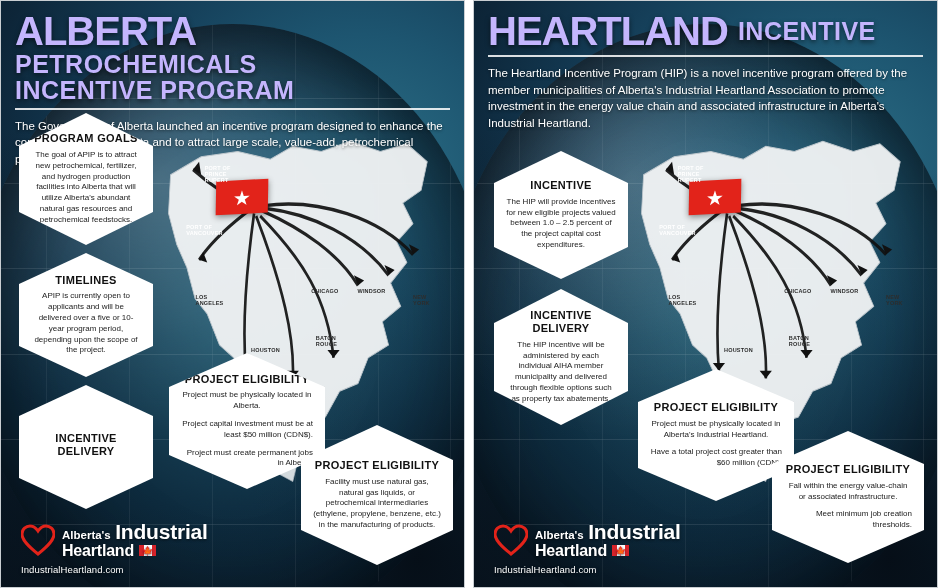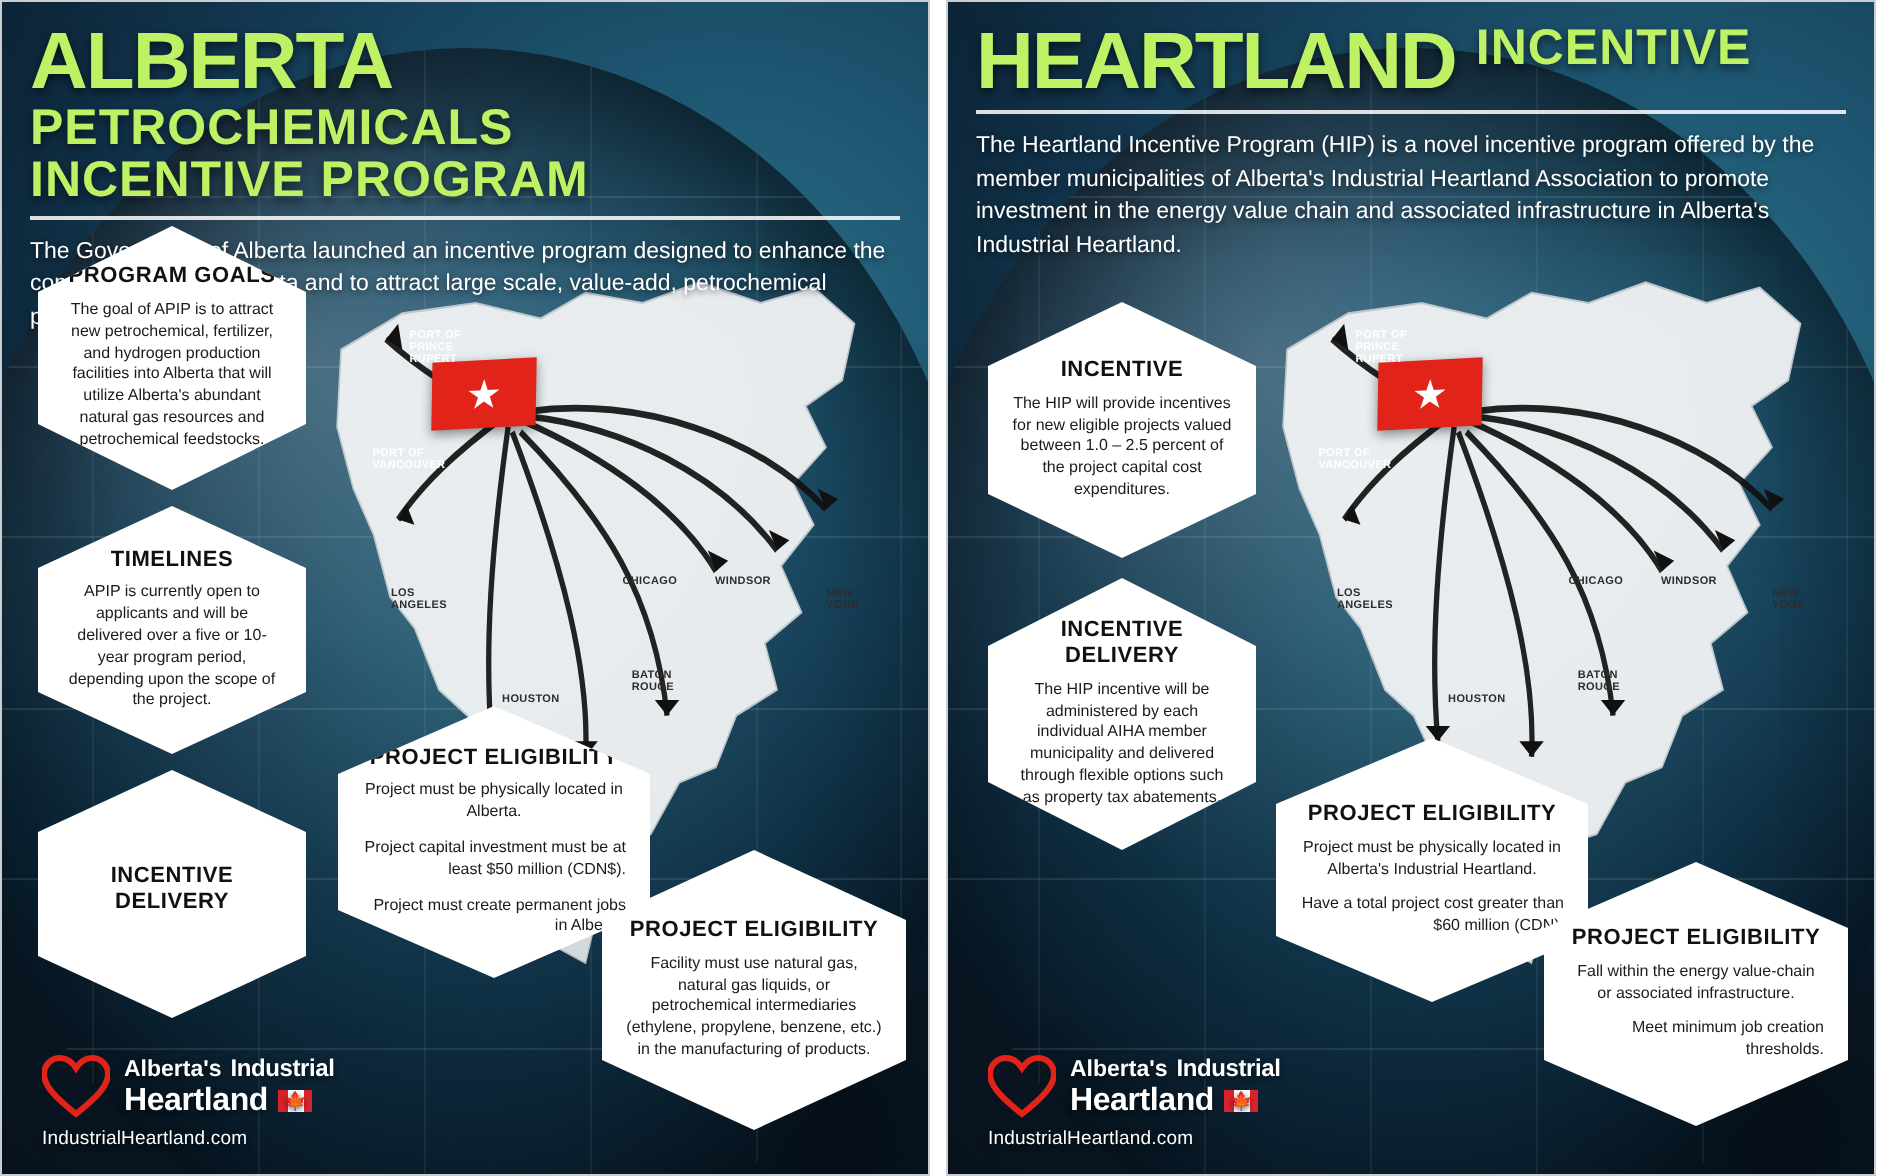--- a/index.html
+++ b/index.html
@@ -79,28 +79,28 @@
   }
   .redflag .star{
     position:absolute;left:50%;top:52%;
     transform:translate(-50%,-50%);
     color:#fff;font-size:20px;line-height:1;
   }
 
   
   .header{position:relative;padding:10px 14px 4px 14px;}
   .title{
-    color:#bef264;
+    color:#c4b5fd;
     font-weight:700;
     letter-spacing:.5px;
     line-height:1.0;
     text-shadow:0 2px 5px rgba(0,0,0,.55);
     display:flex;
     flex-wrap:wrap;
-    align-items:flex-start;
+    align-items:center;
     gap:0 10px;
   }
   .t-big{font-size:40px;letter-spacing:-1px;}
   .t-rest{font-size:25px;line-height:1.05;}
   .t-rest .l2{display:block;}
   .subtitle{
     color:#ffffff;
     font-size:11.5px;
     line-height:1.45;
     margin-top:8px;
@@ -153,21 +153,21 @@
   .heart{
     width:34px;height:32px;position:relative;flex:0 0 auto;
   }
   .heart svg{width:100%;height:100%;display:block;}
   .logo-words{
     color:#ffffff;
     line-height:1.02;
     text-shadow:0 1px 3px rgba(0,0,0,.6);
   }
   .logo-words .l1{font-size:11.5px;font-weight:600;}
-  .logo-words .l2{font-size:12px;font-weight:700;letter-spacing:-.2px;}
+  .logo-words .l2{font-size:21px;font-weight:700;letter-spacing:-.2px;}
   .logo-words .l3{font-size:16px;font-weight:700;letter-spacing:-.2px;display:flex;align-items:center;gap:5px;}
   .caflag{
     width:17px;height:11px;background:#fff;position:relative;display:inline-block;border:0;
   }
   .caflag .bar{position:absolute;top:0;bottom:0;width:4.5px;background:#d8232a;}
   .caflag .bar.l{left:0;} .caflag .bar.r{right:0;}
   .caflag .leaf{position:absolute;left:50%;top:50%;transform:translate(-50%,-50%);color:#d8232a;font-size:9px;line-height:1;}
   .logo-url{
     color:#ffffff;font-size:9.5px;font-weight:400;letter-spacing:.1px;
     text-shadow:0 1px 3px rgba(0,0,0,.6);

